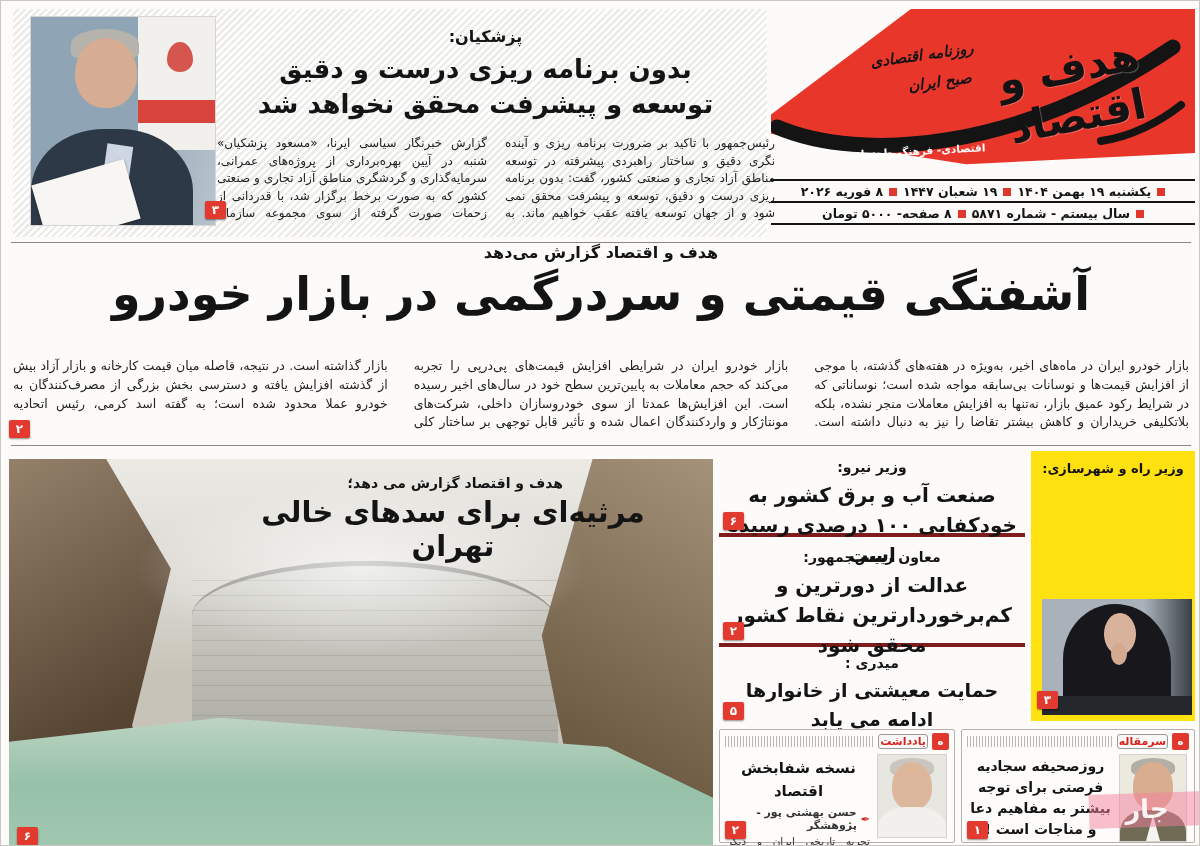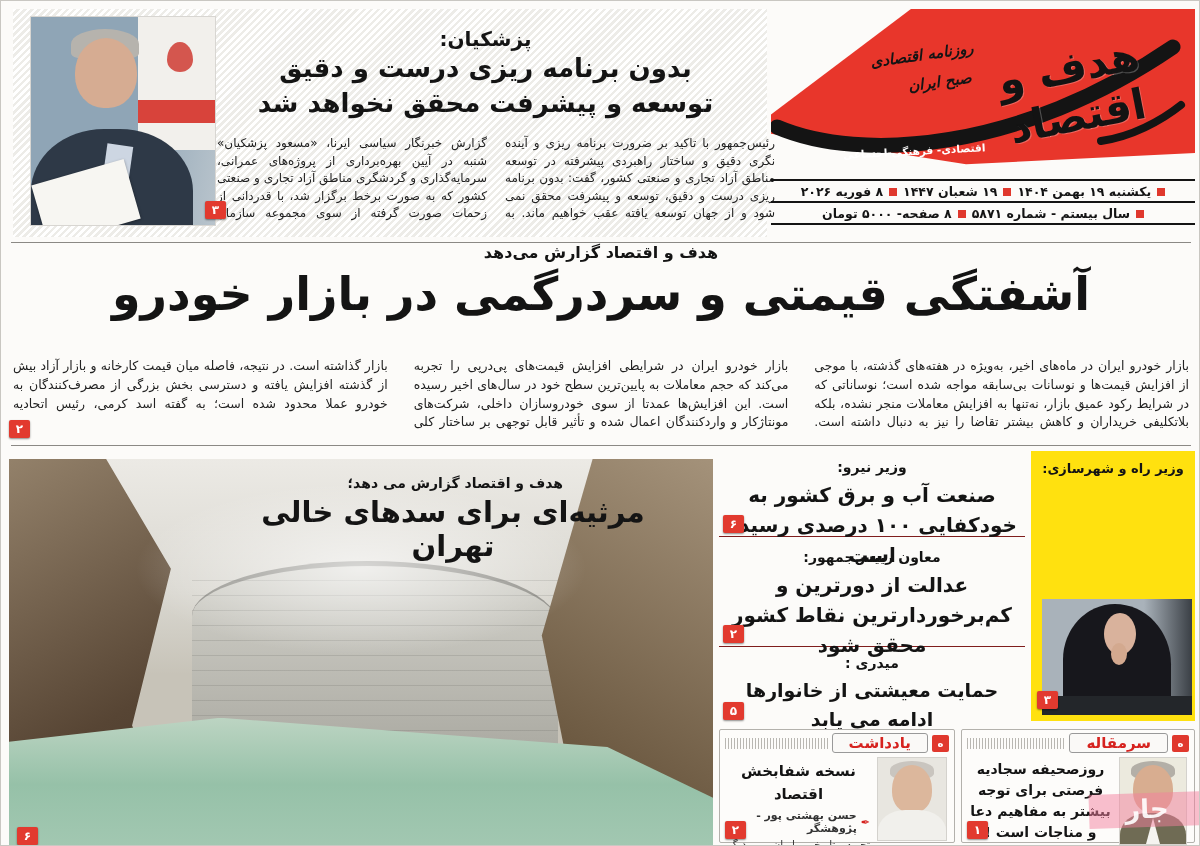--- a/index.html
+++ b/index.html
@@ -19,21 +19,21 @@
     border-radius:50% 50% 46% 46%;}
   .pez-hair{position:absolute;left:22%;top:6%;width:68px;height:30px;background:#b6b3ad;
     border-radius:50% 50% 20% 20%;}
   .pez-body-shape{position:absolute;left:0;bottom:0;width:88%;height:46%;background:#2e3947;
     border-radius:45% 45% 0 0/65% 65% 0 0;}
   .pez-shirt{position:absolute;left:40%;bottom:22%;width:26px;height:34px;background:#cdd6e2;
     transform:rotate(8deg);}
   .pez-paper{position:absolute;left:4%;bottom:-4%;width:96px;height:62px;background:#f7f6f2;
     transform:rotate(-16deg);box-shadow:0 1px 3px rgba(0,0,0,.35);}
   .pez-text{position:absolute;left:210px;top:18px;width:525px;direction:rtl;text-align:center;}
-  .pez-kicker{font-size:20px;font-weight:bold;margin-bottom:0;}
+  .pez-kicker{font-size:16px;font-weight:bold;margin-bottom:6px;}
   .pez-hl{font-size:26px;font-weight:bold;line-height:1.33;letter-spacing:-.5px;}
   .pez-body{position:absolute;left:204px;top:126px;width:558px;height:104px;direction:rtl;
     text-align:justify;font-size:12px;line-height:1.46;color:#222;
     column-count:2;column-gap:18px;column-fill:auto;overflow:hidden;}
   
   .masthead{position:absolute;left:770px;top:8px;width:424px;height:222px;}
   .mh-red{position:absolute;left:0;top:0;width:424px;height:160px;background:#e8362b;
     clip-path:polygon(33% 0,100% 0,100% 90%,46% 97%,0 78%,0 66%);}
   .mh-callig{position:absolute;left:0;top:0;width:424px;height:170px;}
   .mh-title{position:absolute;right:2px;top:34px;width:240px;text-align:center;direction:rtl;
@@ -81,21 +81,21 @@
     background:linear-gradient(180deg,#bcd4c2,#96c1a8 50%,#a3c8b2);
     clip-path:polygon(0 18%,30% 0,85% 22%,100% 60%,100% 100%,0 100%);}
   .dam-mist{position:absolute;left:18%;top:6%;width:64%;height:44%;z-index:4;
     background:radial-gradient(closest-side,rgba(255,255,255,.65),rgba(255,255,255,0));}
   .dam-kicker{position:absolute;right:150px;top:16px;z-index:5;direction:rtl;
     font-size:14px;font-weight:bold;}
   .dam-hl{position:absolute;right:45px;top:36px;width:430px;z-index:5;direction:rtl;
     text-align:center;font-size:29px;font-weight:bold;}
   
   .side-col{position:absolute;left:718px;top:450px;width:306px;}
-  .side-story{position:relative;direction:rtl;text-align:center;border-bottom:1px solid #7f1d1d;
+  .side-story{position:relative;direction:rtl;text-align:center;border-bottom:4px solid #7f1d1d;
     padding:8px 4px 20px;}
   .side-kicker{font-size:14px;font-weight:bold;margin-bottom:5px;}
   .side-hl{font-size:20px;font-weight:bold;line-height:1.5;}
   .side-story .badge{left:4px;bottom:3px;}
   
   .ybox{position:absolute;left:1030px;top:450px;width:164px;height:270px;background:#ffe10f;
     direction:rtl;text-align:center;overflow:hidden;}
   .ybox-kicker{padding-top:10px;font-size:13px;font-weight:bold;color:#141414;}
   .ybox-hl{padding:4px 10px 0;font-size:16px;font-weight:bold;color:#d6231f;line-height:1.55;}
   .ybox-photo{position:absolute;right:3px;bottom:6px;width:150px;height:116px;overflow:hidden;
@@ -107,22 +107,22 @@
   .w-desk{position:absolute;left:0;bottom:0;width:100%;height:16%;background:#23262a;}
   .ybox .badge{left:6px;bottom:12px;}
   
   .bbox{position:absolute;top:728px;height:114px;border:1px solid #b3b1ac;border-radius:2px;
     background:#fdfcfa;direction:rtl;}
   .bbox.note{left:718px;width:236px;}
   .bbox.ed{left:960px;width:234px;}
   .box-head{display:flex;align-items:center;gap:4px;padding:3px 5px 2px;}
   .logo-sq{width:17px;height:17px;flex:none;background:#e0382d;border-radius:2px;color:#fff;
     font-size:10px;font-weight:bold;display:flex;align-items:center;justify-content:center;}
-  .tab{border:1px solid #999;border-radius:3px;padding:0 16px;color:#d6231f;font-weight:bold;
-    font-size:15px;background:#faf9f7;flex:none;}
+  .tab{border:1px solid #999;border-radius:3px;padding:0 1px;color:#d6231f;font-weight:bold;
+    font-size:11px;background:#faf9f7;flex:none;}
   .barcode{flex:1;height:11px;
     background:repeating-linear-gradient(90deg,#b9b7b2 0 1px,rgba(0,0,0,0) 1px 3px);}
   .box-row{display:flex;gap:7px;padding:2px 7px;}
   .box-photo{flex:none;position:relative;overflow:hidden;border:1px solid #d4d2cd;}
   .note .box-photo{width:70px;height:84px;background:#e8e6e0;}
   .ed .box-photo{width:68px;height:88px;background:#eceade;}
   .m-head{position:absolute;left:50%;transform:translateX(-50%);top:8%;width:40px;height:48px;
     background:#dcb79c;border-radius:50% 50% 44% 44%;}
   .m-hair{position:absolute;left:50%;transform:translateX(-50%);top:4%;width:44px;height:18px;
     background:#c9c5bf;border-radius:50% 50% 30% 30%;}

